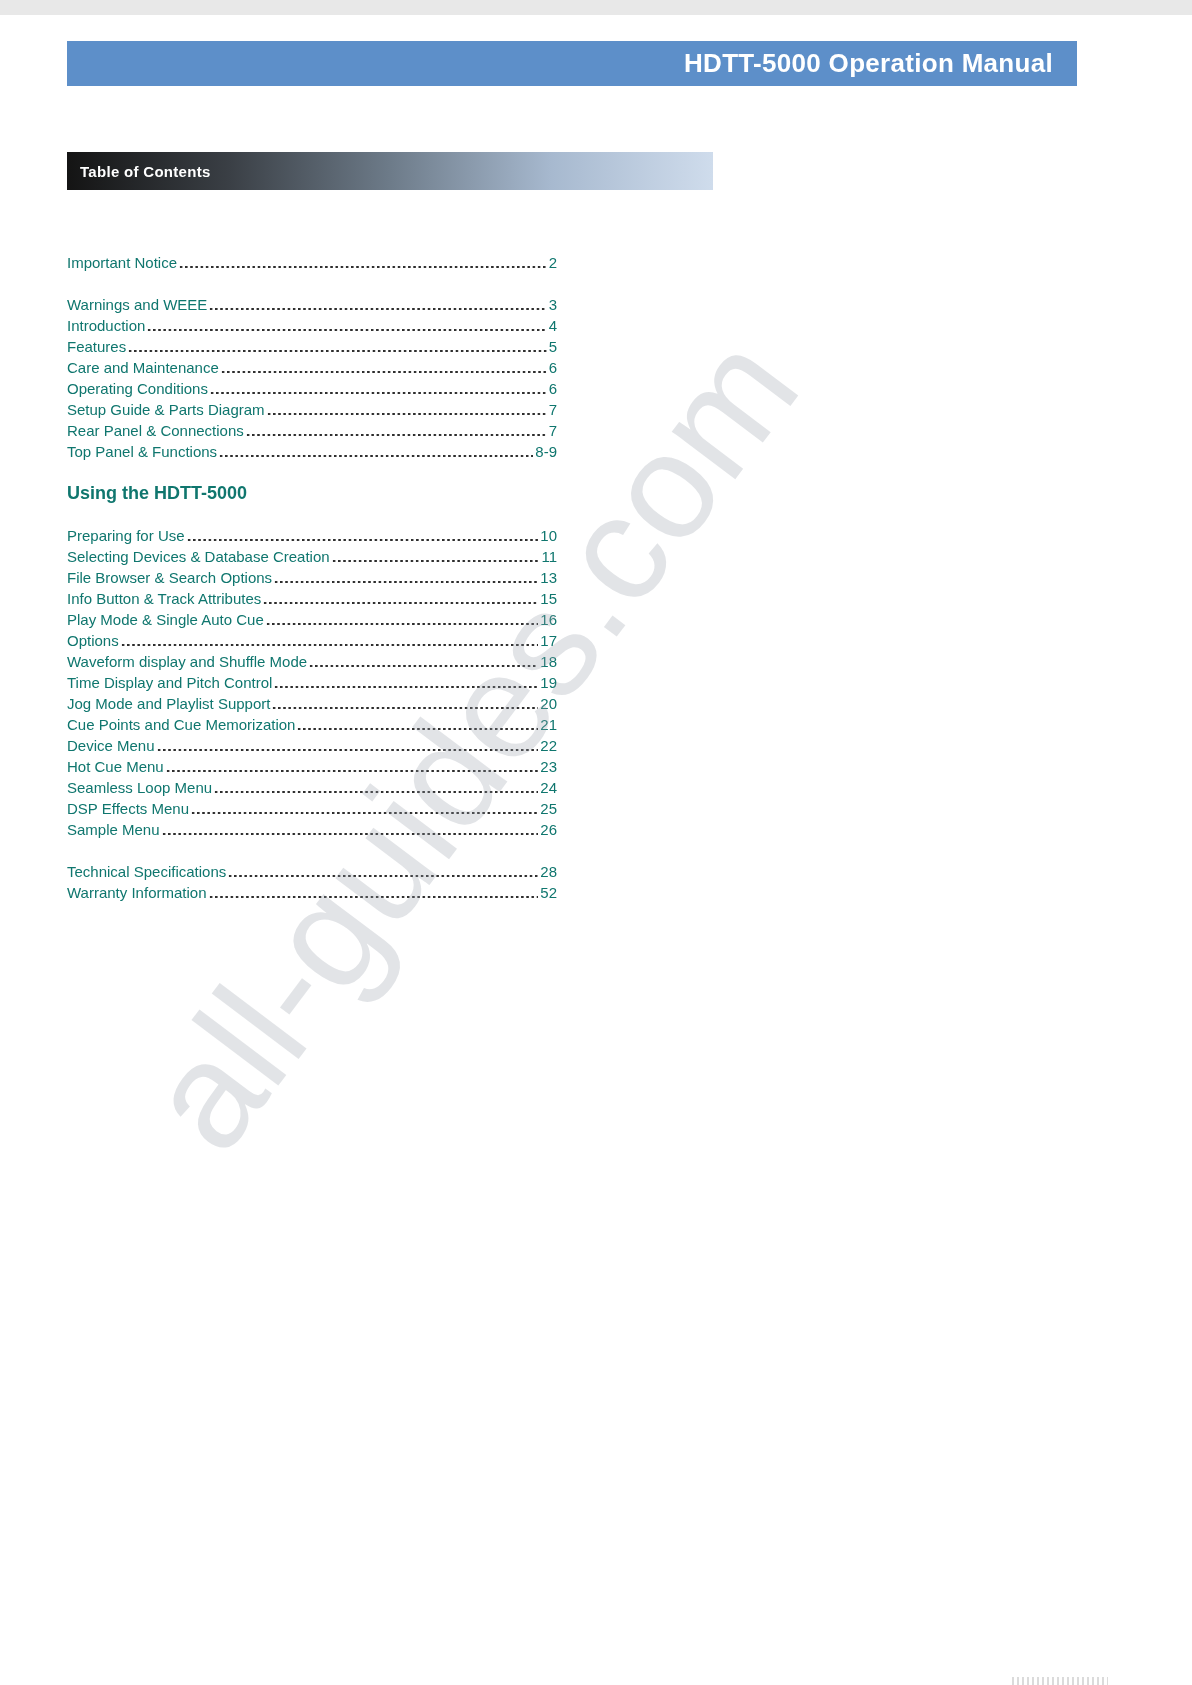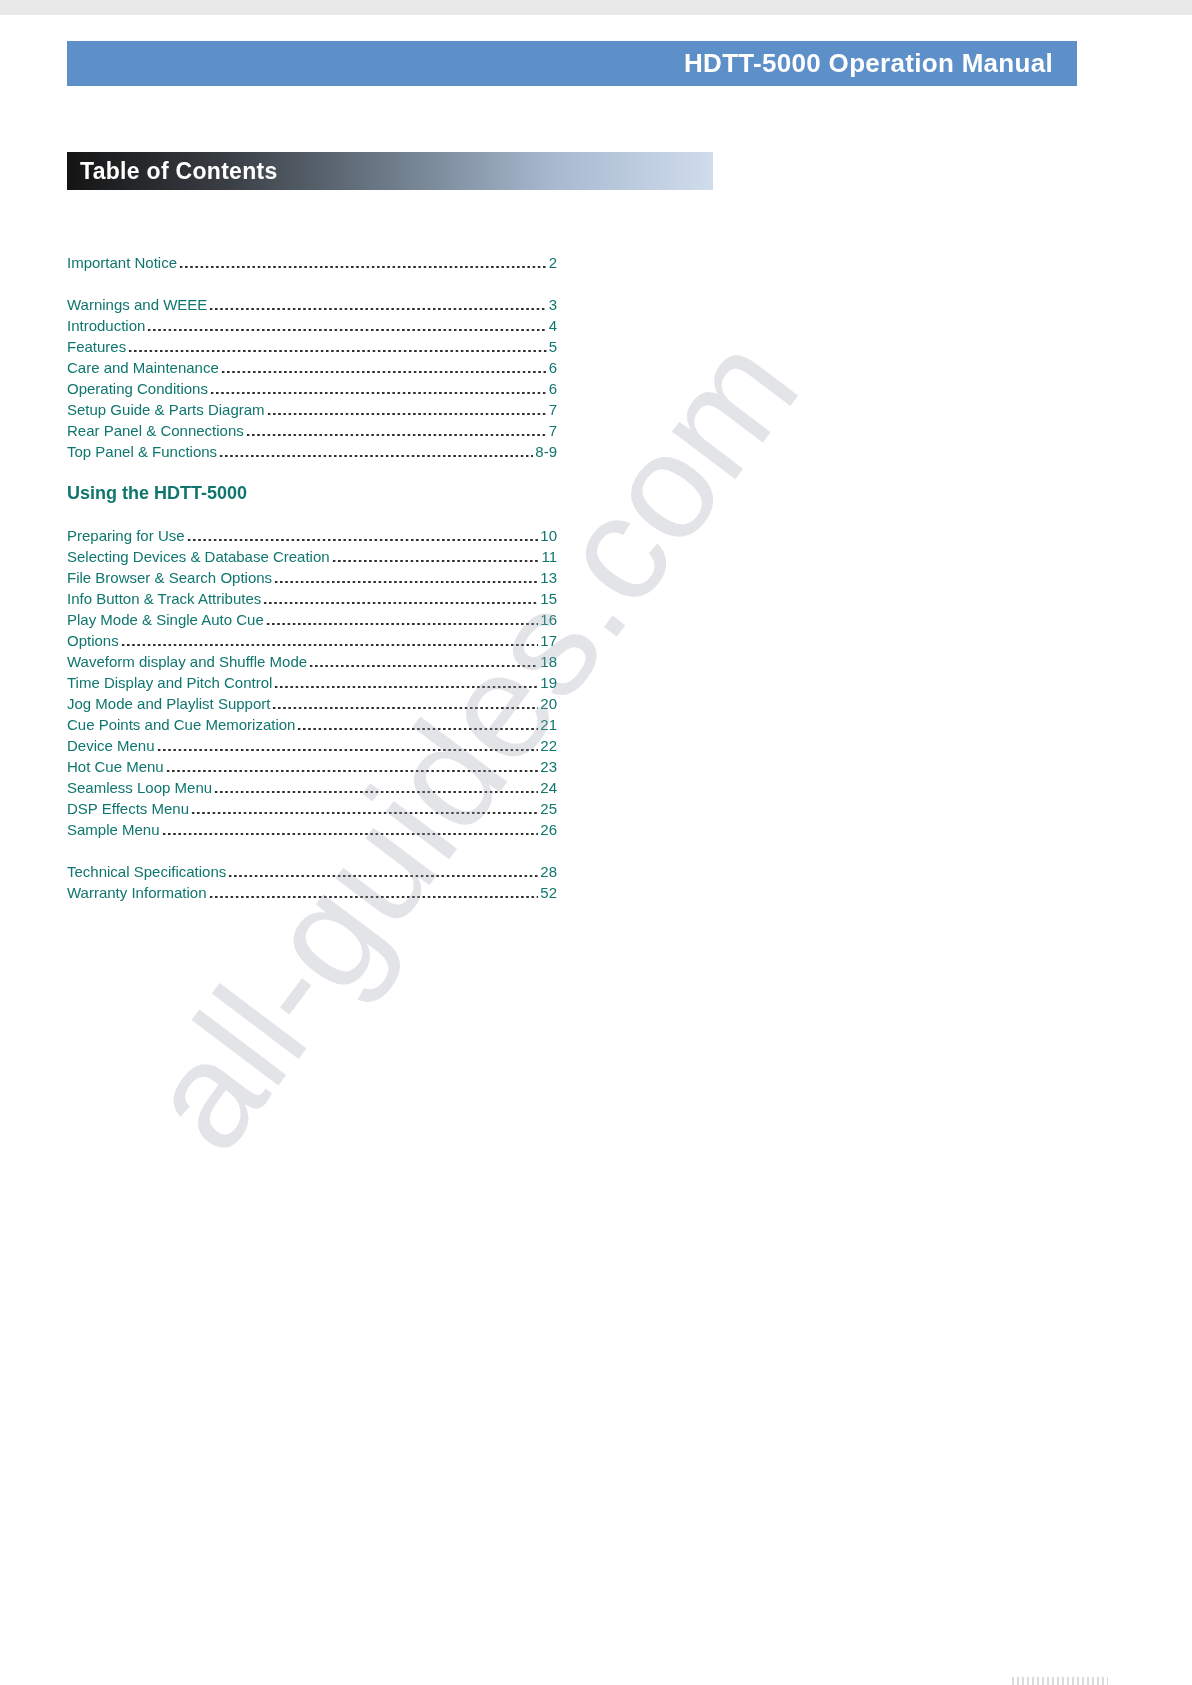--- a/index.html
+++ b/index.html
@@ -41,21 +41,21 @@
     width: 646px;
     height: 38px;
     background: linear-gradient(to right,
       #141414 0%, #3a3f45 25%, #6d7b89 50%, #a7b9cf 75%, #cfdcec 100%);
     display: flex;
     align-items: center;
     padding-left: 13px;
   }
   .section-title {
     color: #ffffff;
-    font-size: 23px;
+    font-size: 15px;
     font-weight: bold;
     letter-spacing: 0.3px;
   }
 
   .toc {
     position: absolute;
     left: 67px;
     top: 237px;
     width: 490px;
     color: #0f766e;

